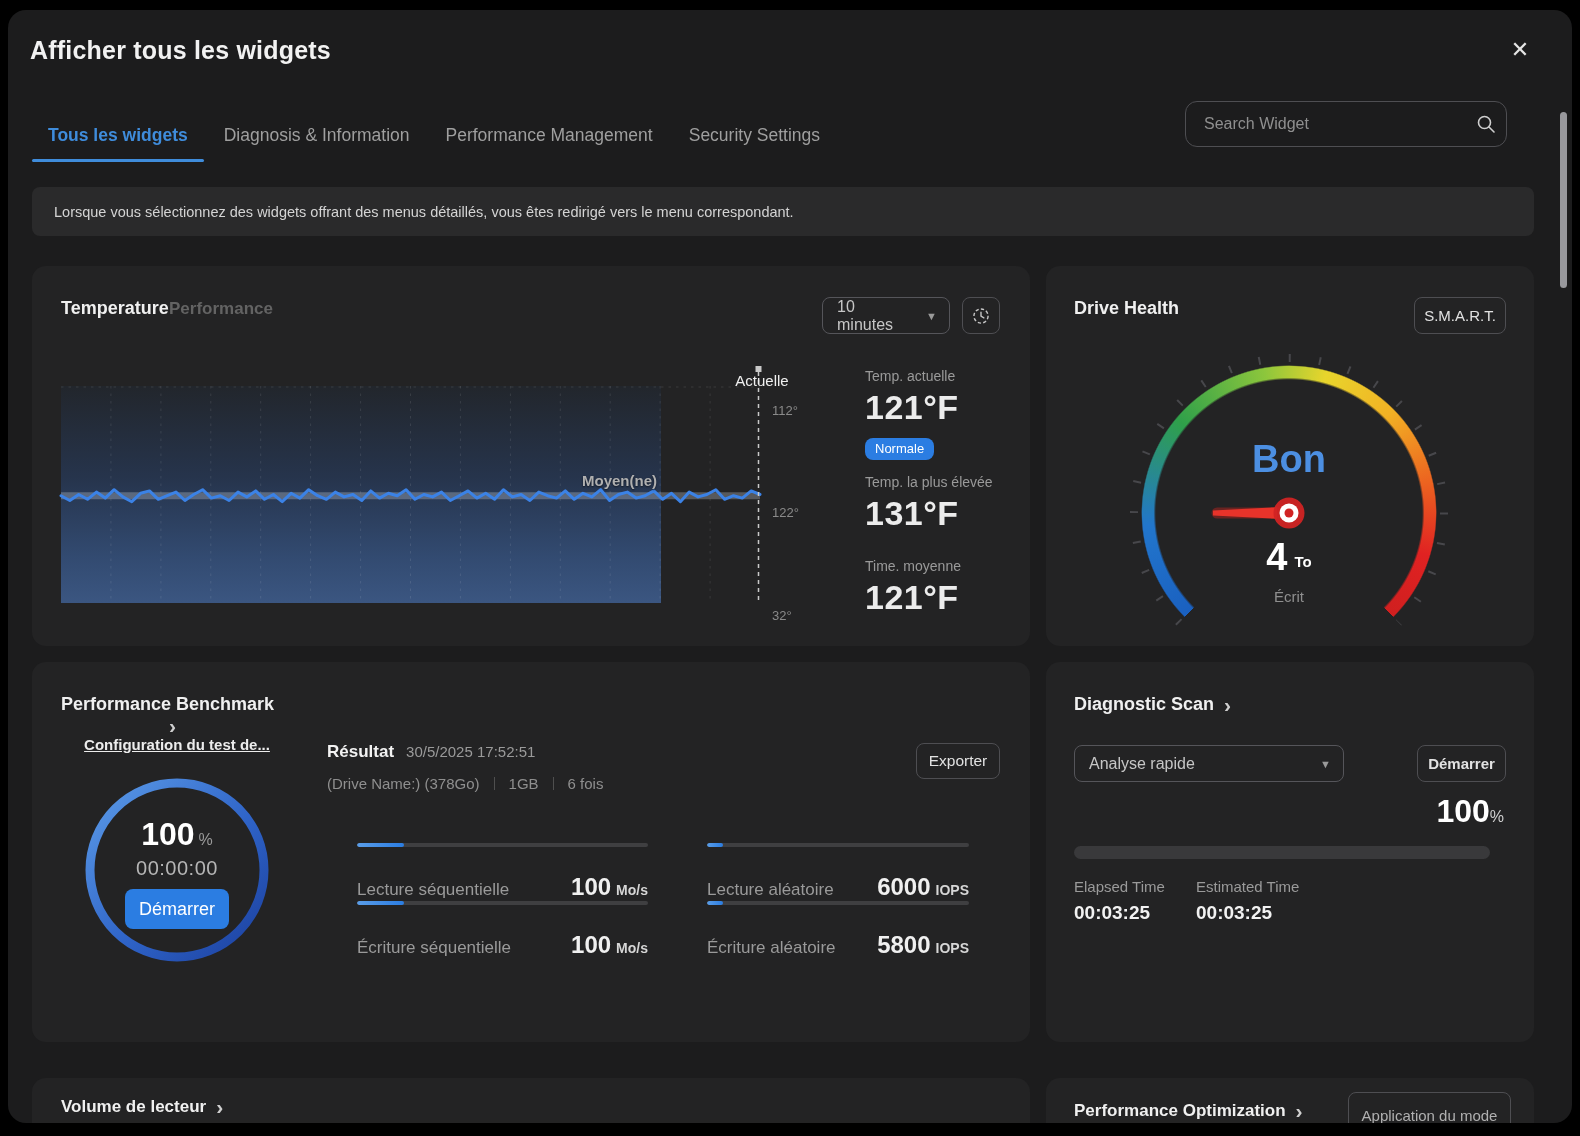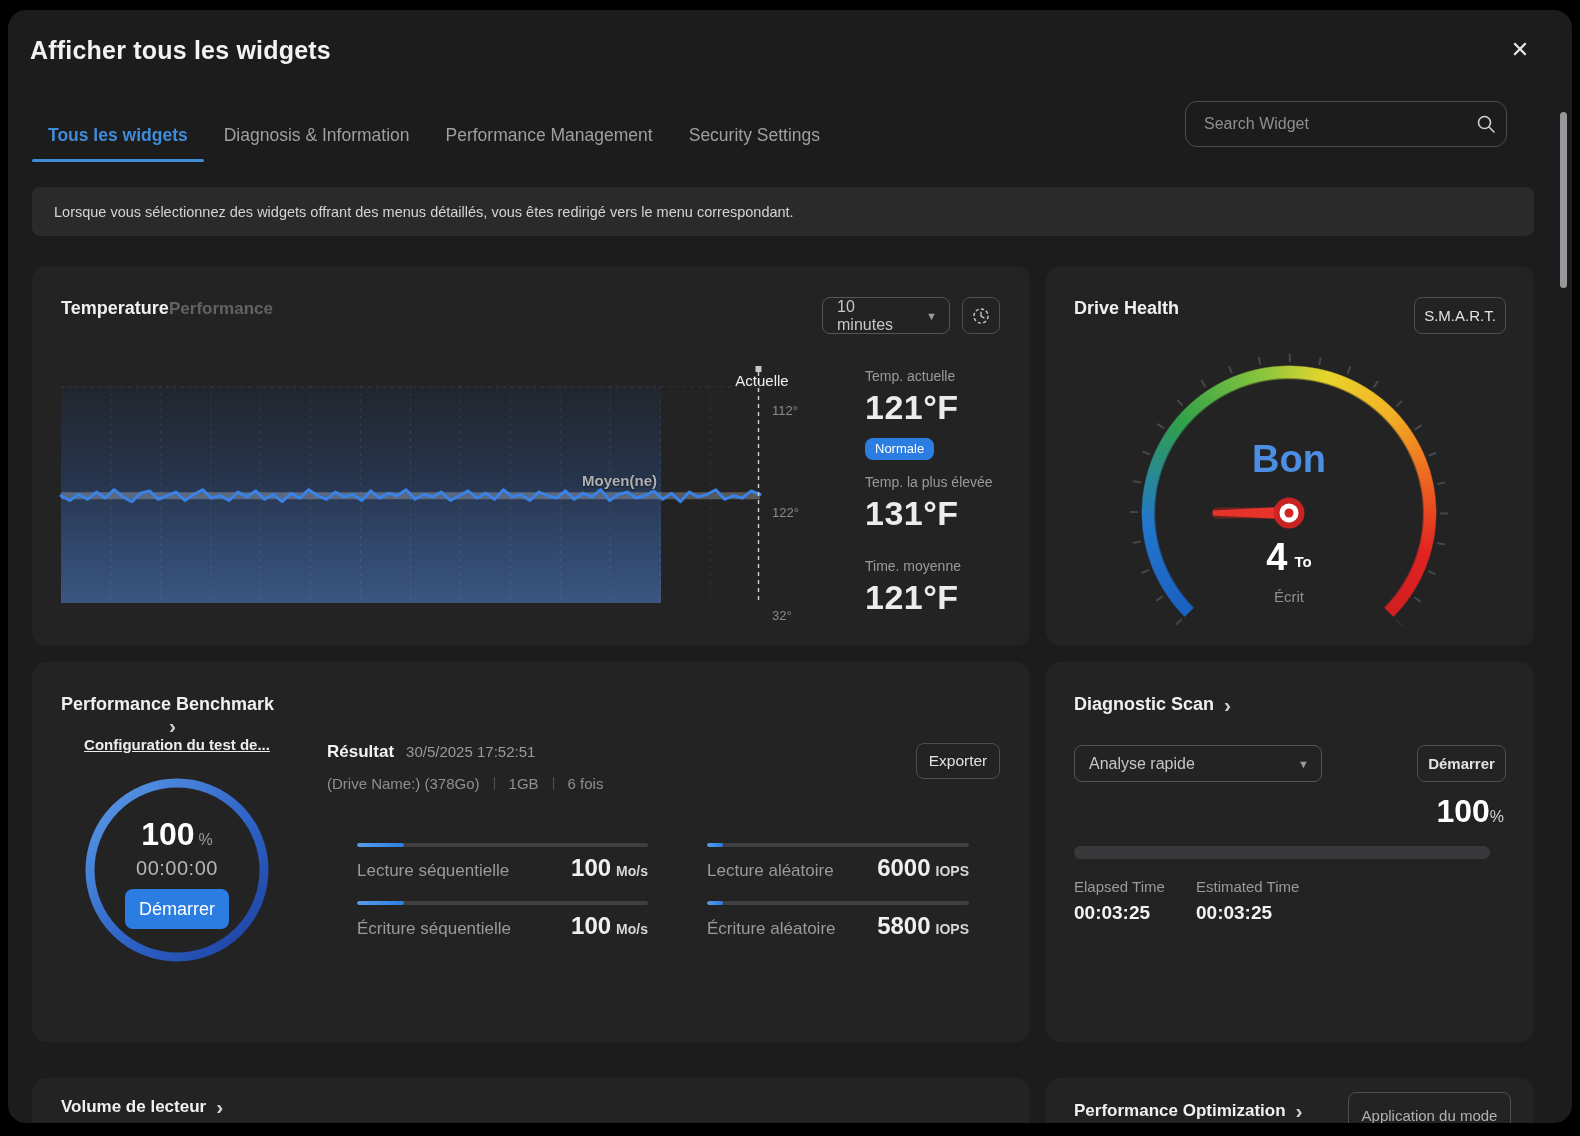--- a/index.html
+++ b/index.html
@@ -85,21 +85,21 @@
   .bench-time{margin-top:7px;font-size:20px;color:#b5b5b5;letter-spacing:.5px;}
   .bench-start{margin-top:9px;width:104px;height:40px;font-size:18px;}
   .result-row{left:295px;top:80px;display:flex;align-items:baseline;gap:12px;}
   .result-title{font-size:17px;font-weight:bold;color:#f2f2f2;}
   .result-dt{font-size:15px;color:#9a9a9a;}
   .drive-row{left:295px;top:113px;display:flex;align-items:center;gap:14px;font-size:15px;color:#8f8f8f;}
   .vsep{width:1px;height:13px;background:#4f4f4f;}
   .metric{position:absolute;width:291px;}
   .metric .track{height:4px;background:#3f3f41;border-radius:2px;overflow:hidden;}
   .metric .fill{height:4px;background:linear-gradient(90deg,#5a9de8,#2b7de2);border-radius:2px;}
-  .metric .mrow{display:flex;justify-content:space-between;align-items:baseline;margin-top:7px;}
+  .metric .mrow{display:flex;justify-content:space-between;align-items:baseline;margin-top:26px;}
   .metric .mlabel{font-size:17px;color:#9a9a9a;}
   .metric .mval{font-size:24px;font-weight:bold;color:#f0f0f0;}
   .metric .munit{font-size:14px;font-weight:bold;color:#d6d6d6;margin-left:5px;}
   
   .diag-pct{right:30px;top:131px;font-size:32px;font-weight:bold;color:#fff;}
   .diag-pct .pct-sign{font-size:16px;font-weight:normal;color:#cfcfcf;}
   .diag-track{left:28px;top:184px;width:416px;height:13px;background:#39393b;border-radius:7px;}
   .time-label{top:216px;font-size:15px;color:#9a9a9a;}
   .time-value{top:240px;font-size:19px;font-weight:bold;color:#f2f2f2;}
   .scroll-thumb{left:1552px;top:102px;width:7px;height:176px;background:#98989c;border-radius:4px;cursor:pointer;}
@@ -299,21 +299,21 @@
         <span><span class="mval">5800</span><span class="munit">IOPS</span></span>
         </div>
     </div>
   </div>
 
   <div class="card" style="left:1038px;top:652px;width:488px;height:380px;">
     <div class="abs title-row" style="left:28px;top:32px;">
       <span class="card-title">Diagnostic Scan</span>
       <span class="chev">›</span>
     </div>
-    <div class="abs dropdown" style="left:28px;top:83px;width:248px;height:37px;">
+    <div class="abs dropdown" style="left:28px;top:83px;width:270px;height:37px;">
       <span>Analyse rapide</span>
       <span class="caret">▼</span>
     </div>
     <div class="abs btn-outline" style="left:371px;top:83px;width:89px;height:37px;font-weight:bold;">
       <span>Démarrer</span>
     </div>
     <div class="abs diag-pct">
       <span>100</span><span class="pct-sign">%</span>
     </div>
     <div class="abs diag-track"></div>

